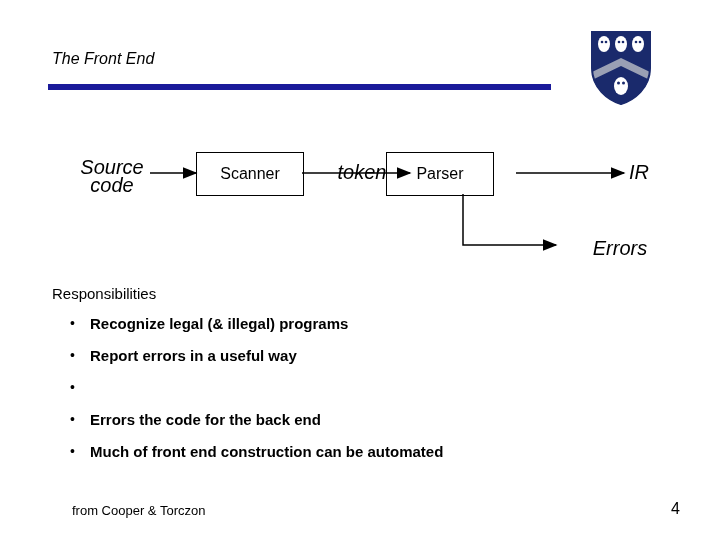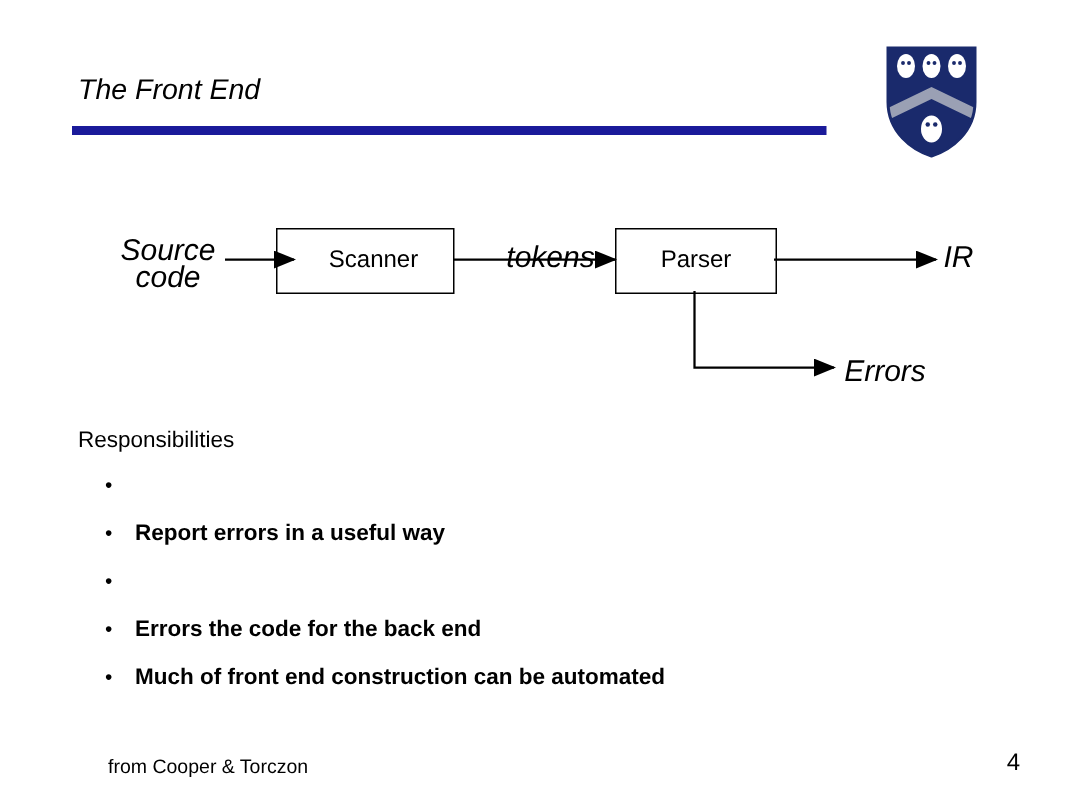--- a/index.html
+++ b/index.html
@@ -11,21 +11,21 @@
     font-family: Arial, Helvetica, sans-serif;
     color: #000;
     position: relative;
     overflow: hidden;
   }
   .title {
     position: absolute;
     left: 52px;
     top: 50px;
     font-style: italic;
-    font-size: 19px;
+    font-size: 16px;
   }
   .rule {
     position: absolute;
     left: 48px;
     top: 84px;
     width: 503px;
     height: 6px;
     background: #1a1a9a;
   }
   
@@ -40,33 +40,33 @@
   
   .diag-label {
     position: absolute;
     font-style: italic;
     font-size: 20px;
     text-align: center;
   }
   #lbl-source { left: 72px; top: 158px; width: 80px; line-height: 18px; }
   #lbl-tokens { left: 313px; top: 161px; width: 60px; margin-left: 24px; }
   #lbl-ir     { left: 624px; top: 161px; width: 30px; }
-  #lbl-errors { left: 560px; top: 237px; width: 60px; }
+  #lbl-errors { left: 590px; top: 237px; width: 60px; }
 
   .box {
     position: absolute;
     border: 1px solid #000;
     font-size: 16px;
     display: flex;
     align-items: center;
     justify-content: center;
     background: #fff;
   }
-  #box-scanner { left: 184px; top: 152px; width: 106px; height: 42px; padding-left: 11px; }
-  #box-parser  { left: 410px; top: 152px; width: 106px; height: 42px; }
+  #box-scanner { left: 196px; top: 152px; width: 106px; height: 42px; }
+  #box-parser  { left: 386px; top: 152px; width: 106px; height: 42px; }
 
   
   .arrow-layer {
     position: absolute;
     left: 0; top: 0;
     width: 720px; height: 540px;
     pointer-events: none;
   }
 
   .section-heading {
@@ -177,20 +177,21 @@
   <line x1="516" y1="173" x2="624" y2="173" stroke="#000" stroke-width="1.5" marker-end="url(#ah)"></line>
 
   <path d="M463 194 L463 245 L556 245" fill="none" stroke="#000" stroke-width="1.5" marker-end="url(#ah)"></path>
 </svg>
 
 <div class="section-heading">Responsibilities</div>
 
 <div class="bullets">
   <div class="row">
     <div class="dot">•</div>
+    <div class="txt">Recognize legal (&amp; illegal) programs</div>
   </div>
   <div class="row">
     <div class="dot">•</div>
     <div class="txt">Report errors in a useful way</div>
   </div>
   <div class="row">
     <div class="dot">•</div>
   </div>
   <div class="row">
     <div class="dot">•</div>

